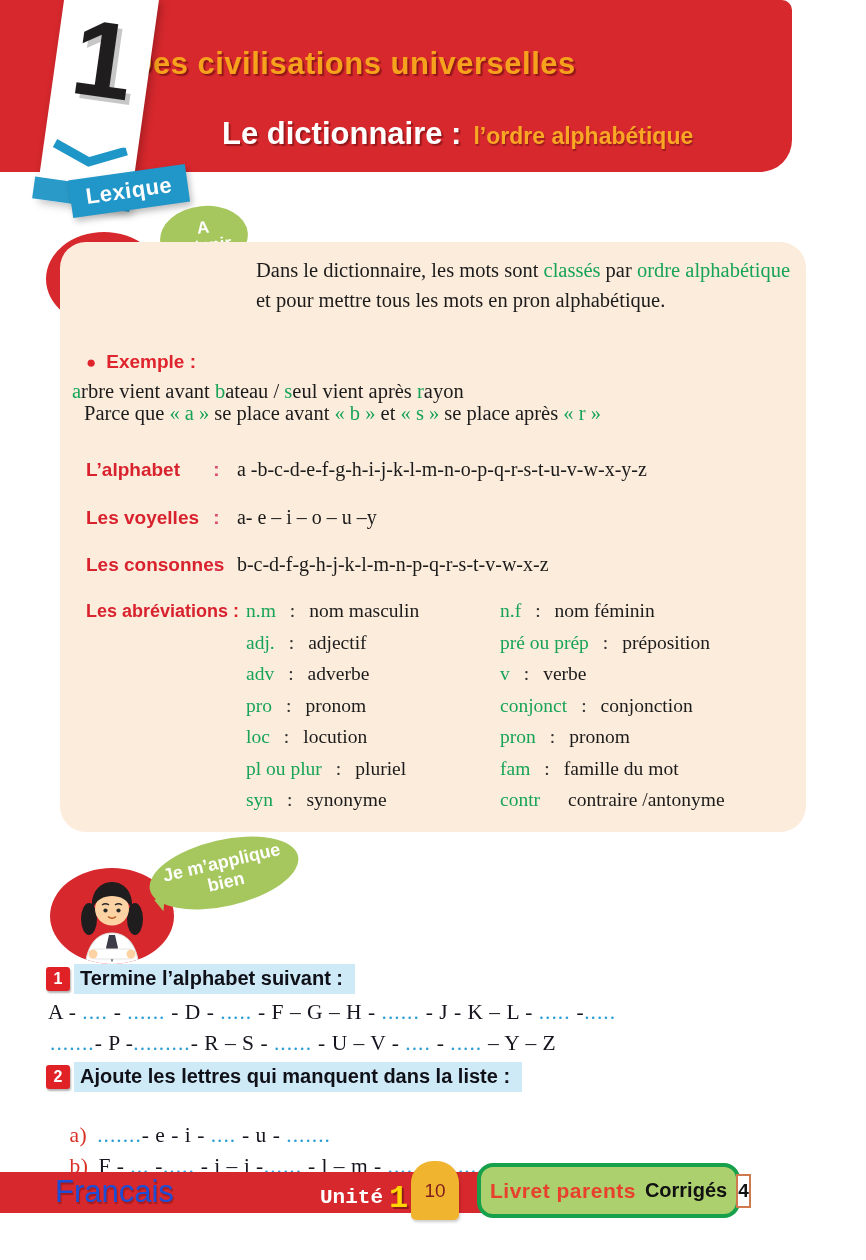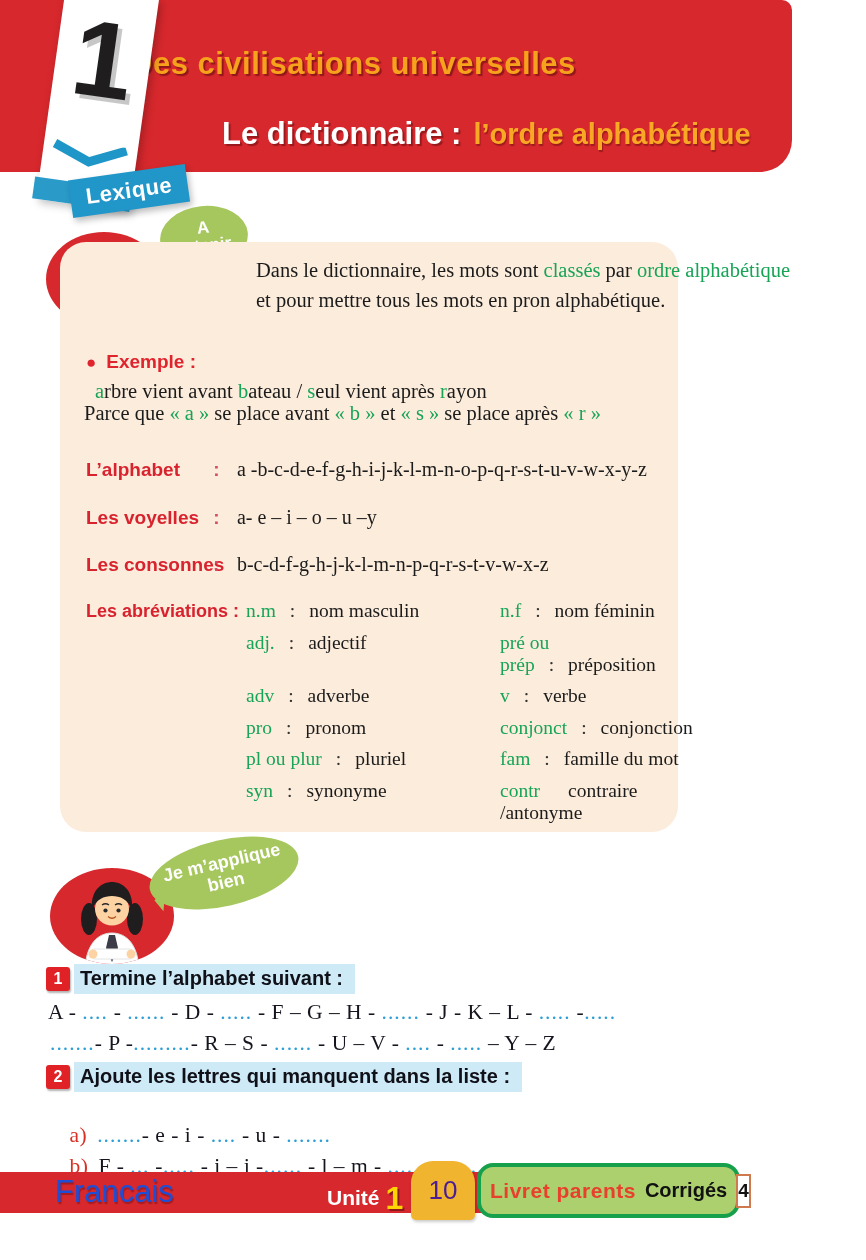--- a/index.html
+++ b/index.html
@@ -6,21 +6,21 @@
   .page{position:relative;width:866px;height:1260px;background:#ffffff;overflow:hidden;
         font-family:"Liberation Sans",sans-serif;}
 
   
   .banner{position:absolute;left:0;top:0;width:792px;height:172px;background:#d7282d;
           border-radius:0 10px 32px 0;}
   .unit-title{position:absolute;left:130px;top:46px;font-size:31px;font-weight:bold;color:#f6a21c;
           text-shadow:2px 2px 1px rgba(90,10,10,.55);letter-spacing:.5px;}
   .lesson-line{position:absolute;left:222px;top:116px;white-space:nowrap;}
   .lesson-title{font-size:31px;font-weight:bold;color:#ffffff;text-shadow:2px 2px 1px rgba(90,10,10,.5);}
-  .lesson-sub{font-size:29px;font-weight:bold;color:#f9a825;margin-left:12px;text-shadow:1px 2px 1px rgba(90,10,10,.45);}
+  .lesson-sub{font-size:23px;font-weight:bold;color:#f9a825;margin-left:12px;text-shadow:1px 2px 1px rgba(90,10,10,.45);}
 
   .strip{position:absolute;left:66px;top:-14px;width:94px;height:215px;background:#ffffff;
          transform:rotate(8deg);transform-origin:top left;box-shadow:3px 3px 8px rgba(0,0,0,.25);}
   .strip .one{display:block;text-align:center;margin-top:14px;font-size:108px;line-height:1;
          font-weight:bold;color:#1f1d1e;text-shadow:5px 4px 0 rgba(0,0,0,.22);font-family:"Liberation Sans",sans-serif;}
   .strip .chev{position:absolute;left:6px;top:152px;}
   .strip .band{position:absolute;left:-4px;bottom:0;width:104%;height:22px;background:#2a9ac9;}
 
   .lexique{position:absolute;left:70px;top:172px;width:118px;height:38px;background:#2196c9;
            transform:rotate(-8deg);color:#fff;font-size:22px;font-weight:bold;text-align:center;
@@ -31,30 +31,30 @@
   .avatar-boy{left:46px;top:232px;width:116px;height:94px;}
   .avatar-girl{left:50px;top:868px;width:124px;height:96px;}
   .bubble{position:absolute;background:#a6c75d;border-radius:50%;color:#fff;font-weight:bold;
           text-align:center;display:flex;flex-direction:column;justify-content:center;}
   .bubble:after{content:"";position:absolute;left:-8px;bottom:12px;width:0;height:0;
           border:10px solid transparent;border-right-color:#a6c75d;transform:rotate(18deg);}
   .bubble-retenir{left:160px;top:206px;width:88px;height:62px;font-size:17px;line-height:1.05;transform:rotate(-6deg);}
   .bubble-applique{left:148px;top:840px;width:152px;height:66px;font-size:18px;line-height:1.1;transform:rotate(-13deg);}
 
   
-  .cream{position:absolute;left:60px;top:242px;width:618px;height:590px;background:#fcecdc;border-radius:26px;}
+  .cream{position:absolute;left:60px;top:242px;width:746px;height:590px;background:#fcecdc;border-radius:26px;}
   .serif{font-family:"Liberation Serif",serif;}
   .intro{position:absolute;left:196px;top:14px;width:545px;font-size:20.5px;color:#1b1b1b;}
   .intro .line{white-space:pre;line-height:29.5px;}
   .seg-g{color:#17a457;}
   .seg-b{color:#2e9fd6;letter-spacing:1px;}
 
   .exemple-label{position:absolute;left:26px;top:109px;color:#e0242e;font-weight:bold;font-size:19px;}
   .exemple-label .dot{margin-right:10px;font-size:17px;}
-  .ex-line1{position:absolute;left:35px;top:138px;font-size:20.5px;color:#1b1b1b;white-space:pre;}
+  .ex-line1{position:absolute;left:12px;top:138px;font-size:20.5px;color:#1b1b1b;white-space:pre;}
   .ex-line2{position:absolute;left:24px;top:160px;font-size:20.5px;color:#1b1b1b;white-space:pre;}
 
   .lex-rows{position:absolute;left:26px;top:216px;width:700px;}
   .lex-row{margin-bottom:24.5px;font-size:19px;white-space:nowrap;}
   .lex-label{display:inline-block;width:122px;color:#d8232f;font-weight:bold;font-family:"Liberation Sans",sans-serif;}
   .lex-colon{color:#d9486c;font-weight:bold;padding-right:12px;}
   .lex-value{font-family:"Liberation Serif",serif;font-size:20px;color:#1b1b1b;}
 
   .abbr-label{position:absolute;left:26px;top:359px;color:#d8232f;font-weight:bold;font-size:18px;}
   .abbr-grid{position:absolute;left:186px;top:358px;display:grid;grid-template-columns:254px auto;
@@ -70,27 +70,27 @@
   .ex-title{display:inline-block;background:#cdeaf6;color:#101018;font-weight:bold;font-size:20px;
           padding:3px 12px 4px 6px;vertical-align:middle;}
   .ex-line{position:absolute;font-family:"Liberation Serif",serif;font-size:21.5px;color:#15151f;
           white-space:pre;letter-spacing:.5px;}
   .ex-item-label{color:#d93025;margin-right:10px;}
 
   
   .footer-bar{position:absolute;left:0;top:1172px;width:500px;height:41px;background:#d7282d;}
   .footer-subject{position:absolute;left:55px;top:1174px;font-size:31px;font-weight:normal;color:#1d4ed8;
           text-shadow:1px 2px 1px rgba(90,10,10,.4);}
-  .footer-unite{position:absolute;left:327px;top:1180px;white-space:nowrap;}
+  .footer-unite{position:absolute;left:320px;top:1180px;white-space:nowrap;font-family:Liberation Mono, monospace;}
   .footer-unite .u{font-size:21px;font-weight:bold;color:#fff;}
   .footer-unite .n{font-size:32px;font-weight:bold;color:#ffd400;margin-left:6px;vertical-align:-4px;
           text-shadow:2px 2px 0 rgba(0,0,0,.35);}
-  .page-tab{position:absolute;left:411px;top:1161px;width:64px;height:59px;background:#f0b42f;
+  .page-tab{position:absolute;left:411px;top:1161px;width:48px;height:59px;background:#f0b42f;
           border-radius:22px 22px 5px 5px;display:flex;align-items:center;justify-content:center;
-          font-size:26px;color:#4c1d95;box-shadow:1px 2px 3px rgba(0,0,0,.2);}
+          font-size:19px;color:#7f1d1d;box-shadow:1px 2px 3px rgba(0,0,0,.2);}
   .parents-box{position:absolute;left:477px;top:1163px;width:263px;height:55px;background:#abd06d;
           border:4px solid #17a04b;border-radius:16px;box-sizing:border-box;display:flex;
           align-items:center;padding:0 9px;gap:9px;}
   .parents-label{color:#e8402d;font-weight:bold;font-size:21px;letter-spacing:.5px;white-space:nowrap;}
   .corriges-label{color:#111;font-weight:bold;font-size:20px;white-space:nowrap;text-align:center;}
   .corriges-num{width:32px;height:30px;background:#fff;border:2px solid #cf7a4e;display:flex;
           align-items:center;justify-content:center;font-weight:bold;font-size:19px;color:#111;}
 </style>
 </head>
 <body>
@@ -197,21 +197,27 @@
         </div>
 
         <div class="abbr-item">
           <span class="ab">pro</span><span class="sep">:</span><span class="def">pronom</span>
         </div>
 
         <div class="abbr-item">
           <span class="ab">conjonct</span><span class="sep">:</span><span class="def">conjonction</span>
         </div>
 
-
+        <div class="abbr-item">
+          <span class="ab">loc</span><span class="sep">:</span><span class="def">locution</span>
+        </div>
+
+        <div class="abbr-item">
+          <span class="ab">pron</span><span class="sep">:</span><span class="def">pronom</span>
+        </div>
 
         <div class="abbr-item">
           <span class="ab">pl ou plur</span><span class="sep">:</span><span class="def">pluriel</span>
         </div>
 
         <div class="abbr-item">
           <span class="ab">fam</span><span class="sep">:</span><span class="def">famille du mot</span>
         </div>
 
         <div class="abbr-item">

